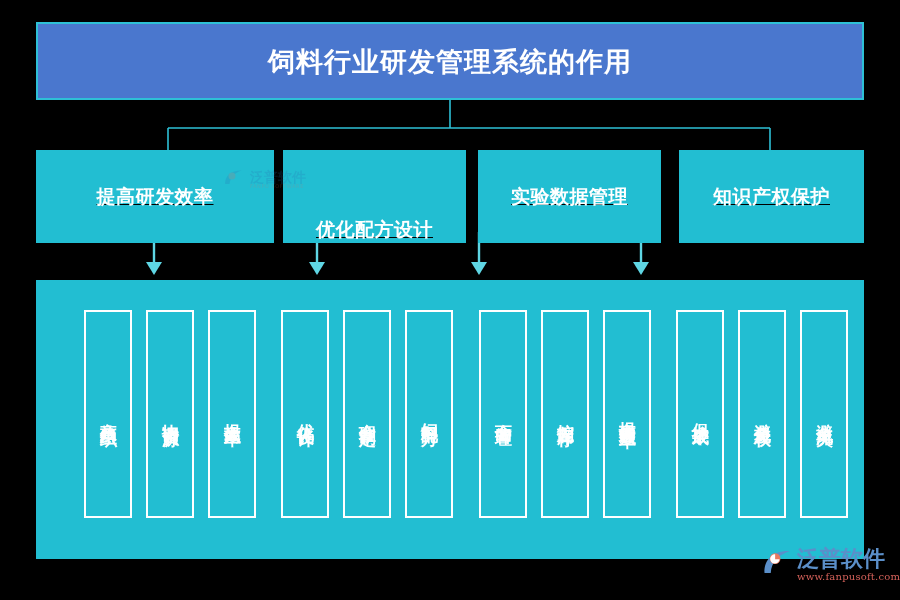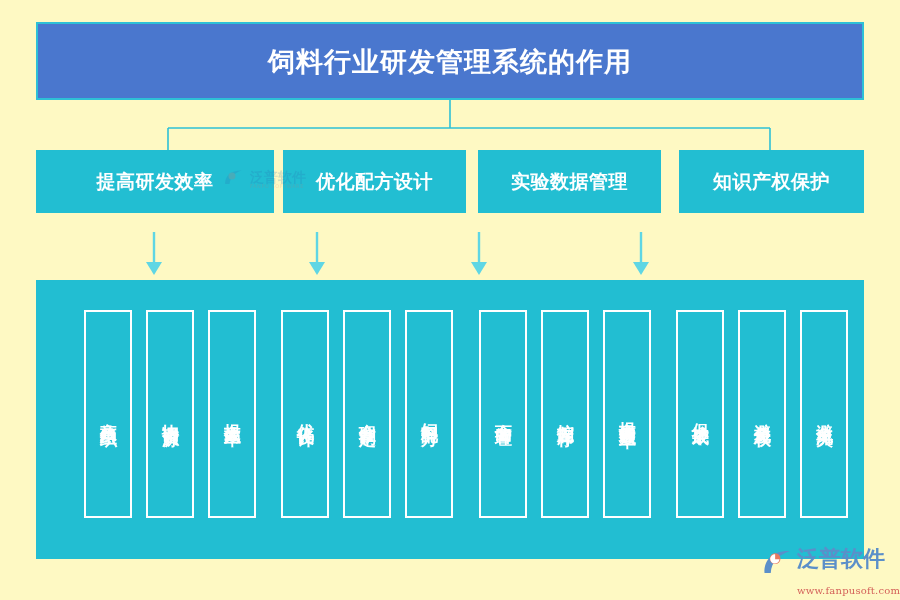--- a/index.html
+++ b/index.html
@@ -2,21 +2,21 @@
 <html><head>
 <meta charset="utf-8">
 <style>
   * { box-sizing: border-box; margin: 0; padding: 0; }
   html, body {
     width: 900px; height: 600px;
     background: #ffffff;
     font-family: "DejaVu Sans", "Liberation Sans", sans-serif;
     overflow: hidden;
   }
-  #canvas { position: relative; width: 900px; height: 600px; background: #fef9c3; }
+  #canvas { position: relative; width: 900px; height: 600px; background: #000000; }
 
   
   .title-banner {
     position: absolute;
     left: 36px; top: 22px;
     width: 828px; height: 78px;
     background: #4a77ce;
     border: 2px solid #2ec0d6;
     display: flex; align-items: center; justify-content: center;
   }
@@ -27,23 +27,23 @@
     letter-spacing: 1px;
     line-height: 1;
   }
 
   
   .conn-svg { position: absolute; left: 0; top: 0; width: 900px; height: 600px; pointer-events: none; }
 
   
   .row2 { position: absolute; left: 0; top: 150px; width: 900px; height: 78px; }
   .box2 {
-    position: absolute; top: 0; height: 63px;
+    position: absolute; top: 0; height: 93px;
     background: #22bed2;
-    display: flex; align-items: center; justify-content: center;
+    display: flex; align-items: center; justify-content: center; text-decoration: underline;
   }
   .box2 span {
     color: #ffffff; font-size: 19px; font-weight: bold; letter-spacing: 0.5px;
   }
 
   
   .panel {
     position: absolute;
     left: 36px; top: 280px;
     width: 828px; height: 279px;
@@ -86,21 +86,21 @@
     left: 762px; top: 548px;
     display: flex; align-items: flex-start; gap: 5px;
   }
   .logo .logo-mark { width: 30px; height: 30px; flex: none; }
   .logo .logo-words { display: flex; flex-direction: column; line-height: 1; }
   .logo .logo-cn {
     font-size: 22px; font-weight: bold; color: #5b8fc9;
     font-family: "DejaVu Sans", "Liberation Sans", sans-serif;
   }
   .logo .logo-url {
-    font-size: 10px; color: #d4615a; letter-spacing: 0.2px; margin-top: 16px;
+    font-size: 10px; color: #d4615a; letter-spacing: 0.2px; margin-top: 2px;
     font-family: "DejaVu Serif", "Liberation Serif", serif;
   }
 </style>
 </head>
 <body>
 
 <div id="canvas">
 
   <div class="title-banner">
     <div class="title-text">饲料行业研发管理系统的作用</div>
@@ -124,21 +124,21 @@
       <polygon points="309,262 325,262 317,275"></polygon>
       <polygon points="471,262 487,262 479,275"></polygon>
       <polygon points="633,262 649,262 641,275"></polygon>
     </g>
   </svg>
 
   <div class="row2">
     <div class="box2" style="left:36px; width:238px;">
       <span>提高研发效率</span>
     </div>
-    <div class="box2" style="left:283px; width:183px;">
+    <div class="box2" style="left:283px; width:183px;align-items:flex-end;">
       <span>优化配方设计</span>
     </div>
     <div class="box2" style="left:679px; width:185px;">
       <span>知识产权保护</span>
     </div>
     <div class="box2" style="left:478px; width:183px;">
       <span>实验数据管理</span>
     </div>
   </div>
 

